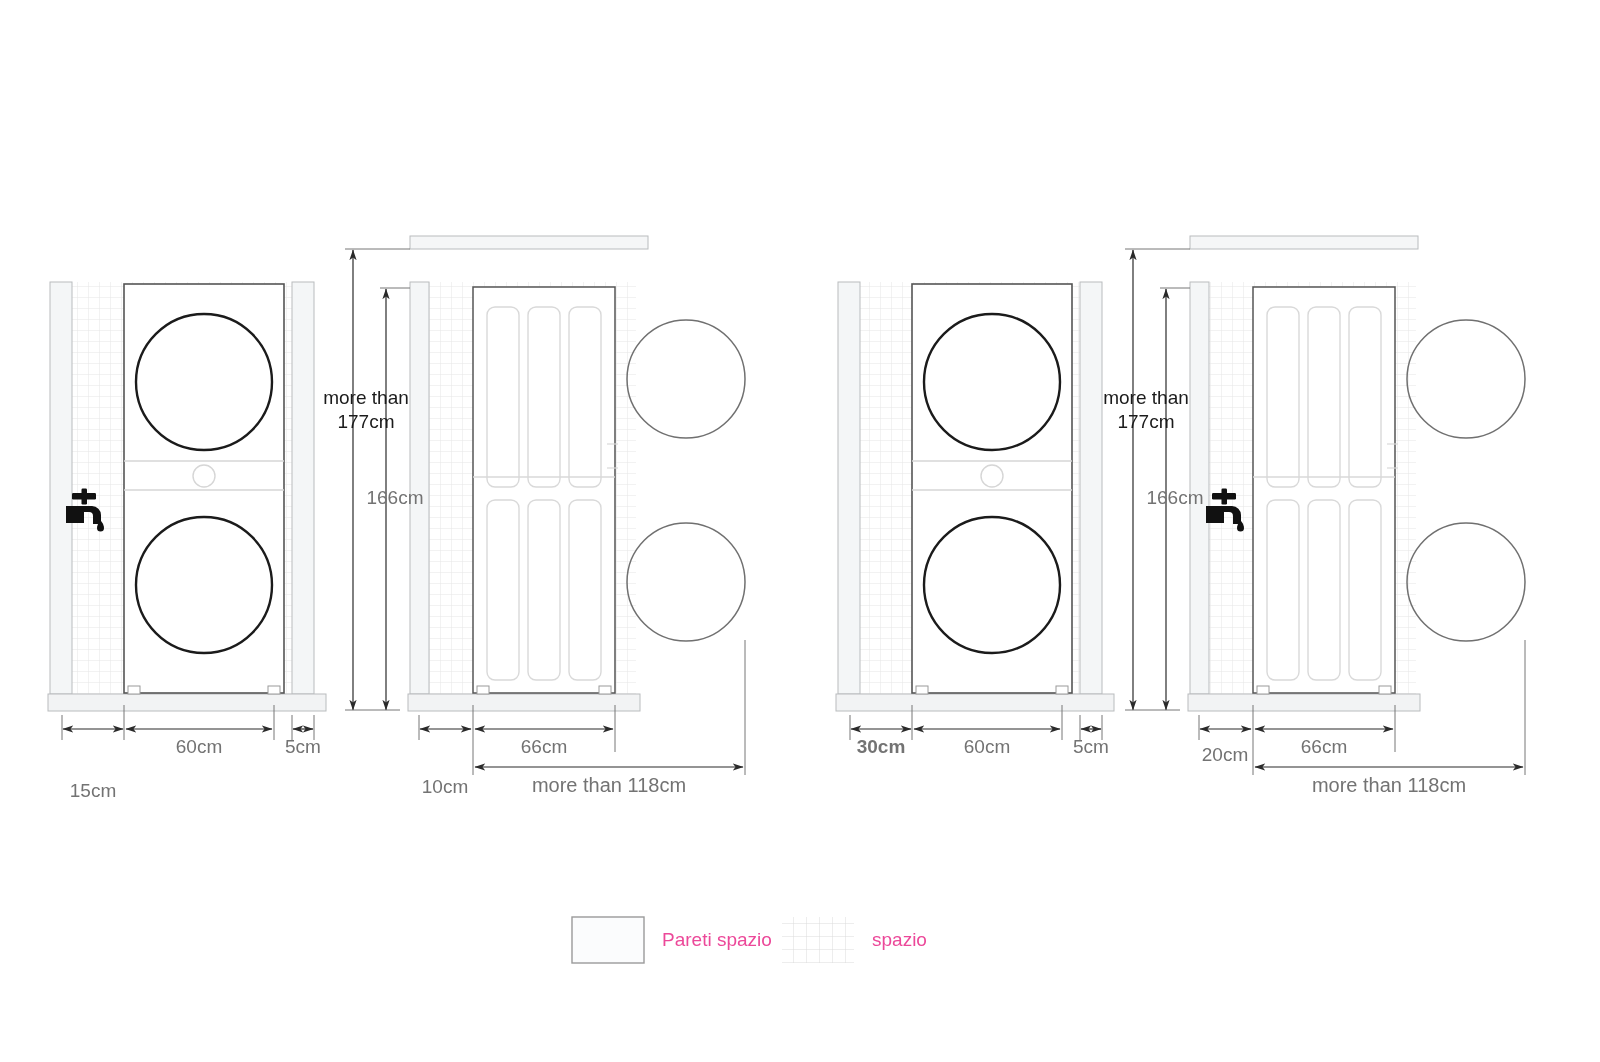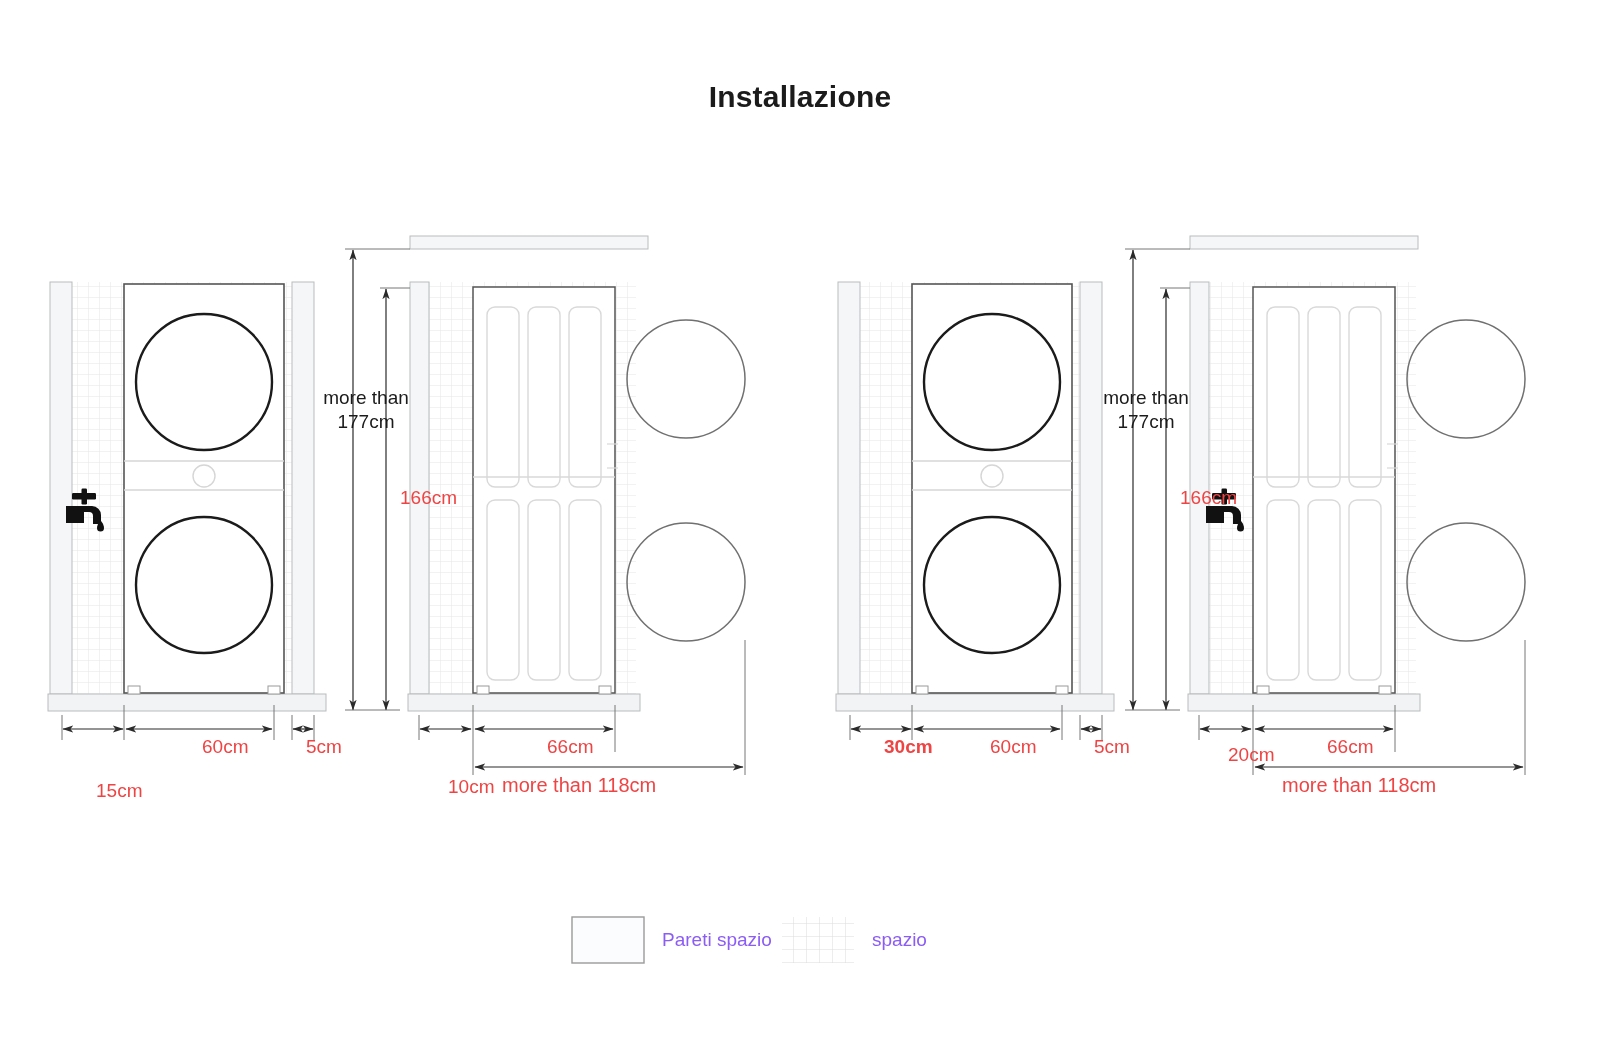--- a/index.html
+++ b/index.html
@@ -34,29 +34,29 @@
   }
   svg.diagram {
     position: absolute;
     left: 0; top: 0;
     width: 1600px;
     height: 1062px;
   }
   .legend-label {
     position: absolute;
     font-size: 19px;
-    color: #8b5cf6;
+    color: #ec4899;
     white-space: nowrap;
   }
   .dim-label {
     position: absolute;
     font-size: 19px;
-    color: #ef4444;
+    color: #737373;
     white-space: nowrap;
-    padding-left: 48px;
+    text-align: center;
   }
   .dim-label.big {
     font-size: 20px;
   }
   .strong {
     font-weight: 400;
   }
   .stack-label {
     position: absolute;
     text-align: center;
@@ -64,21 +64,20 @@
     font-size: 19px;
     line-height: 1.25;
     color: #1b1b1b;
   }
 </style>
 </head>
 <body>
 
 <div id="stage">
 
-  <div class="page-title">Installazione</div>
 
   <svg class="diagram" viewBox="0 0 1600 1062">
     <defs>
       <pattern id="gridhatch" width="11" height="11" patternUnits="userSpaceOnUse">
         <rect width="11" height="11" fill="#ffffff"></rect>
         <path d="M11 0 L0 0 L0 11" fill="none" stroke="#e6e6e6" stroke-width="1"></path>
       </pattern>
       <pattern id="gridhatch2" width="13" height="13" patternUnits="userSpaceOnUse">
         <rect width="13" height="13" fill="#ffffff"></rect>
         <path d="M13 0 L0 0 L0 13" fill="none" stroke="#dcdcdc" stroke-width="1"></path>

